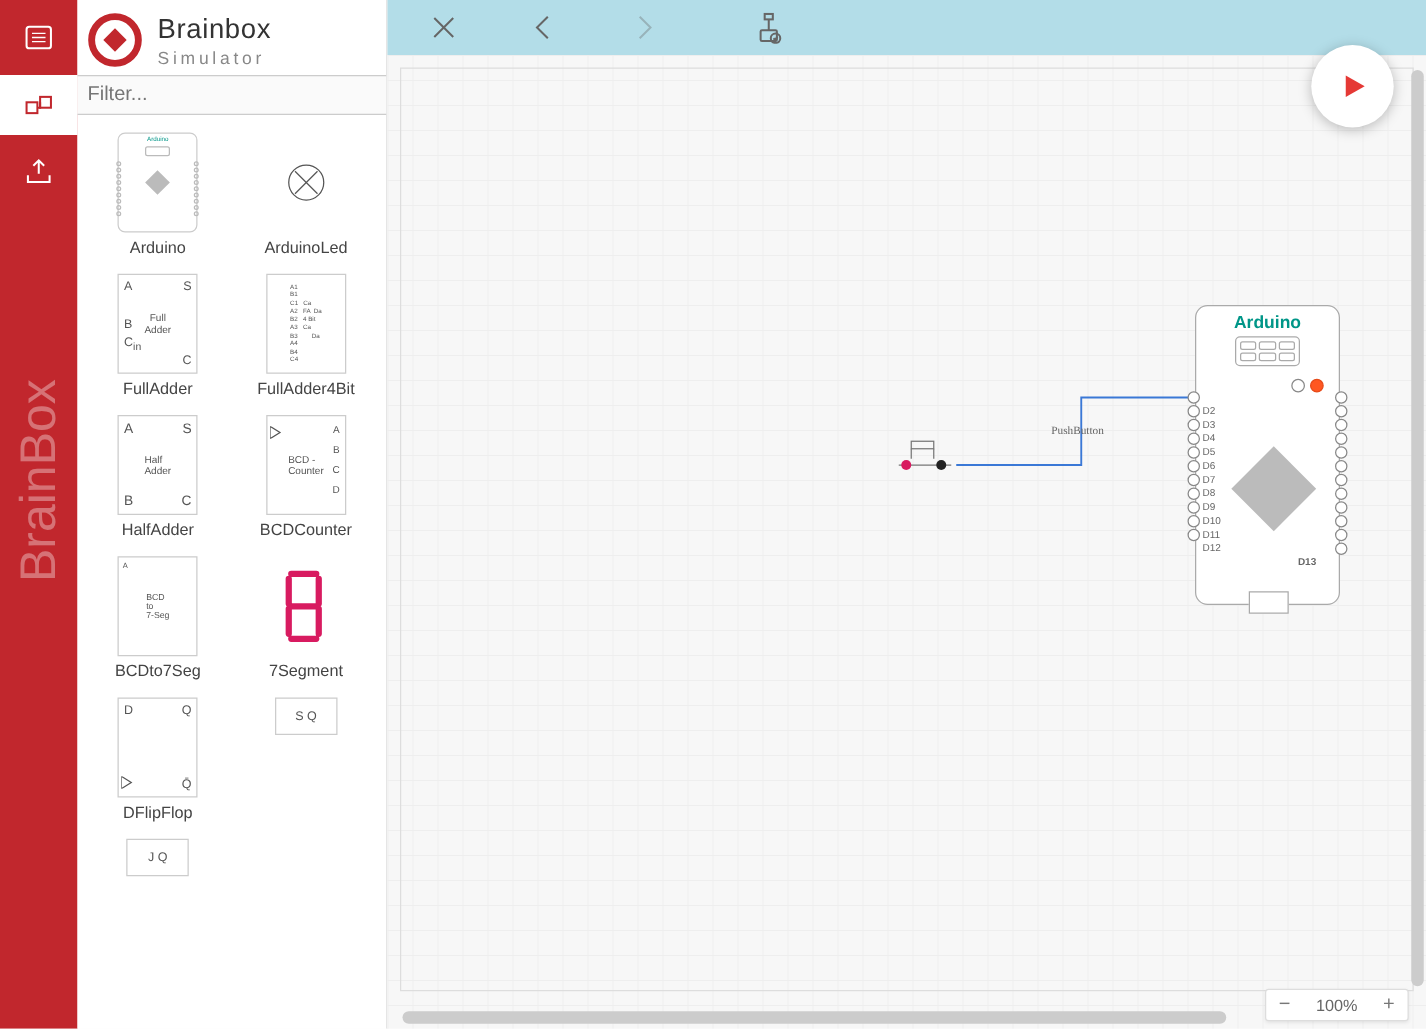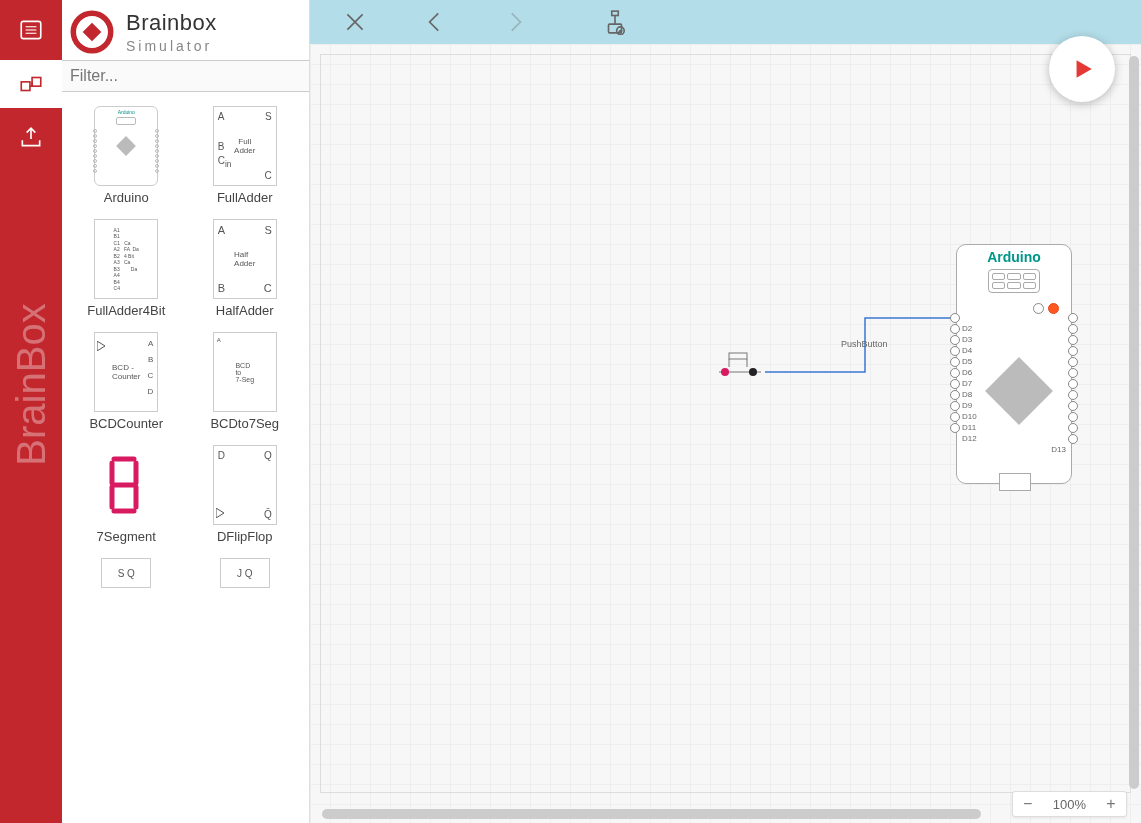--- a/index.html
+++ b/index.html
@@ -81,42 +81,42 @@
   .canvas-scroll-x { position:absolute; left:12px; right:160px; bottom:4px; height:10px;}
   .canvas-scroll-x .thumb{position:absolute;top:0;height:100%;width:100%;background:#ccc;border-radius:5px;}
 
   
   .pushbutton { position:absolute; left:405px; top:305px; }
   .pushbutton svg{overflow:visible;}
   .pb-dot-a{fill:#d81b60;}
   .pb-dot-b{fill:#222;}
   .wire { position:absolute; left:0; top:0; pointer-events:none;}
   .wire path{stroke:#3a78d6;fill:none;stroke-width:1.5;}
-  .wire-label{position:absolute;left:531px;top:295px;font-size:9px;color:#666;}
+  .wire-label{position:absolute;left:531px;top:295px;font-size:9px;color:#666;font-family:Liberation Serif, serif;}
 
   .arduino {
     position:absolute; left:646px; top:200px; width:116px; height:240px;
     border:1px solid #aaa; border-radius:10px; background:#fff;
   }
   .arduino-title{ text-align:center; font-size:14px; color:#009688; font-weight:600; margin-top:4px;}
   .hdr-block{
     margin:4px auto 0; width:52px;height:24px;border:1px solid #aaa;border-radius:4px;
     display:grid;grid-template-columns:repeat(3,1fr);grid-template-rows:repeat(2,1fr);
     gap:2px;padding:3px;
   }
   .hdr-block span{border:1px solid #aaa;border-radius:2px;}
   .status-leds{position:absolute;top:58px;right:12px;display:flex;gap:4px;}
   .status-leds .led{width:11px;height:11px;border-radius:50%;border:1px solid #888;background:#fff;}
   .status-leds .led.on{background:#ff5722;border-color:#e64a19;}
   .pins-l{position:absolute;left:-7px;top:68px;}
   .pins-r{position:absolute;right:-7px;top:68px;}
   .pin{width:10px;height:10px;border:1px solid #888;border-radius:50%;margin:0 0 1px;background:#fff;}
   .pin-label{position:absolute;font-size:8px;color:#666;text-align:center;}
   .pins-l .pin-label{left:12px;}
-  .pins-r .pin-label{right:12px;}
+  .pins-r .pin-label{right:25px;font-weight:bold;}
   .pin-row{position:relative;height:11px;}
   .chip{
     position:absolute;left:38px;top:122px;width:48px;height:48px;background:#bbb;
     transform:rotate(45deg);
   }
   .usb{position:absolute;bottom:-8px;left:42px;width:32px;height:18px;border:1px solid #aaa;background:#fff;}
 
   
   .zoom {
     position:absolute; right:14px; bottom:6px; display:flex; align-items:center;
@@ -191,20 +191,30 @@
               <span style="width:4px;height:4px;border:1px solid #bbb;border-radius:50%"></span>
               <span style="width:4px;height:4px;border:1px solid #bbb;border-radius:50%"></span>
               <span style="width:4px;height:4px;border:1px solid #bbb;border-radius:50%"></span>
               <span style="width:4px;height:4px;border:1px solid #bbb;border-radius:50%"></span>
               <span style="width:4px;height:4px;border:1px solid #bbb;border-radius:50%"></span>
               <span style="width:4px;height:4px;border:1px solid #bbb;border-radius:50%"></span>
               <span style="width:4px;height:4px;border:1px solid #bbb;border-radius:50%"></span>
             </div>
   </div>
           <div class="palette-label">Arduino</div>
+        </div>
+        <div class="palette-item">
+          <div class="palette-thumb thumb-led">
+            <svg viewBox="0 0 34 34">
+              <circle cx="17" cy="17" r="14" fill="none" stroke="#555"></circle>
+              <line x1="8" y1="8" x2="26" y2="26" stroke="#555"></line>
+              <line x1="26" y1="8" x2="8" y2="26" stroke="#555"></line>
+            </svg>
+          </div>
+          <div class="palette-label">ArduinoLed</div>
         </div>
         <div class="palette-item">
           <div class="palette-thumb" style="font-size:10px;position:relative">
      <span style="position:absolute;top:4px;left:4px">A</span>
      <span style="position:absolute;top:4px;right:4px">S</span>
      <span style="position:absolute;top:34px;left:4px">B</span>
      <span style="position:absolute;bottom:4px;right:4px">C</span>
      <span style="position:absolute;bottom:16px;left:4px">C<sub>in</sub></span>
      <span style="font-size:8px;white-space:pre;text-align:center">Full
 Adder</span>

